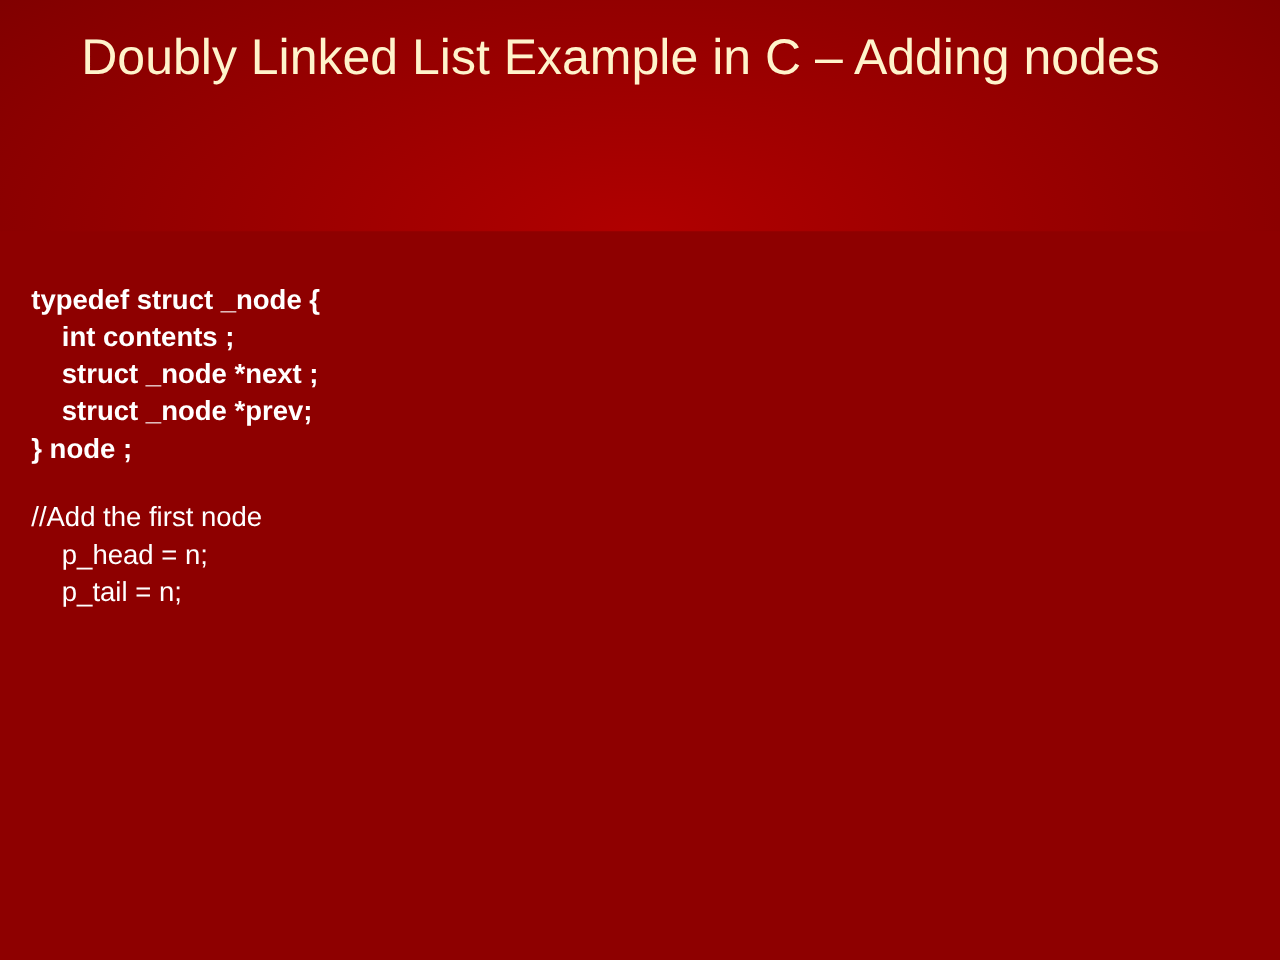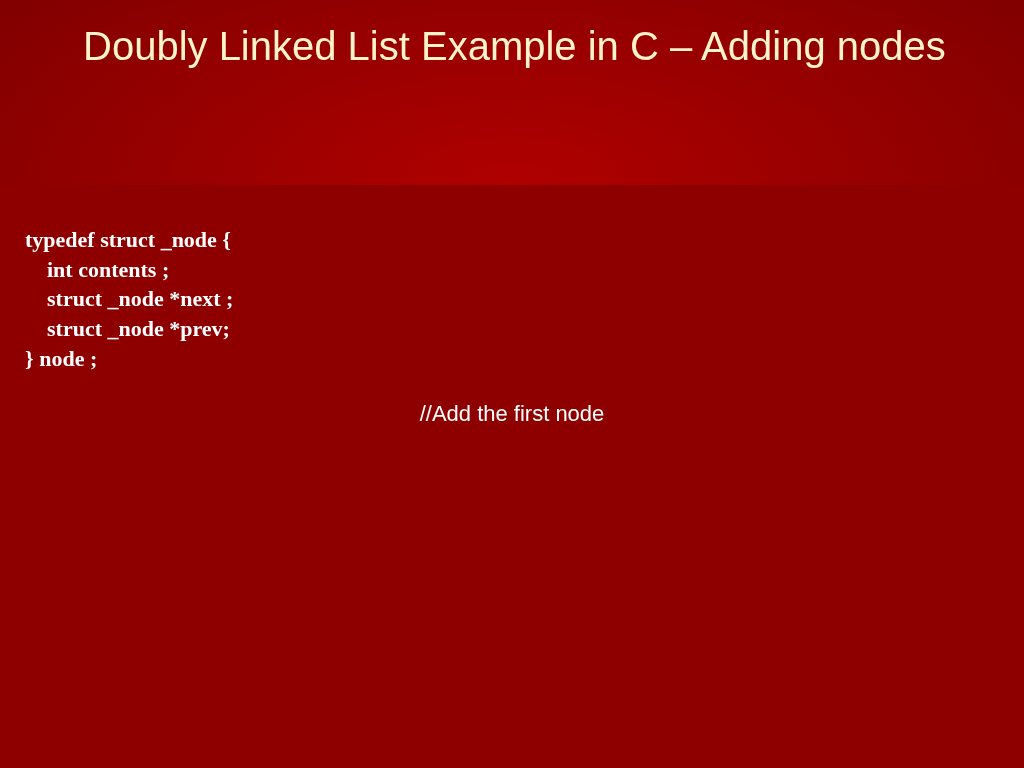--- a/index.html
+++ b/index.html
@@ -11,53 +11,52 @@
     width: 1024px;
     height: 768px;
     background: #8e0000;
     overflow: hidden;
     font-family: Arial, sans-serif;
   }
   .header-region {
     width: 100%;
     height: 185px;
     background: radial-gradient(ellipse 900px 400px at 50% 100%, #b00000 0%, #8a0000 60%, #6e0000 100%);
-    padding: 22px 65px 0 83px;
+    padding: 22px 65px 0 65px;
   }
   .title {
     color: #fff3cb;
     font-size: 40px;
     font-weight: normal;
     line-height: 1.2;
   }
   .body-region {
     padding: 40px 25px 0 25px;
     color: #ffffff;
   }
   .mono {
-    font-family: Liberation Serif, serif;
+    font-family: Liberation Sans, sans-serif;
     font-size: 22px;
     line-height: 1.35;
     white-space: pre;
   }
   .mono.bold {
     font-weight: bold;
   }
   .sans {
     font-family: Arial, sans-serif;
     font-size: 22px;
     line-height: 1.35;
     white-space: pre;
   }
   .block {
     margin-bottom: 26px;
   }
   .block.tight {
     margin-bottom: 0;
-    text-align: center;
   }
 </style>
 </head>
 <body>
 
 <div class="header-region">
   <div class="title">Doubly Linked List Example in C – Adding nodes</div>
 </div>
 
 <div class="body-region">
@@ -66,15 +65,17 @@
     int contents ;
     struct _node *next ;
     struct _node *prev;
 } node ;</div>
 
   <div class="block">
   </div>
 
   <div class="block tight">
     <div class="sans">//Add the first node</div>
+    <div class="mono">    p_head = n;
+    p_tail = n;</div>
   </div>
 
 </div>
 
 </body></html>

